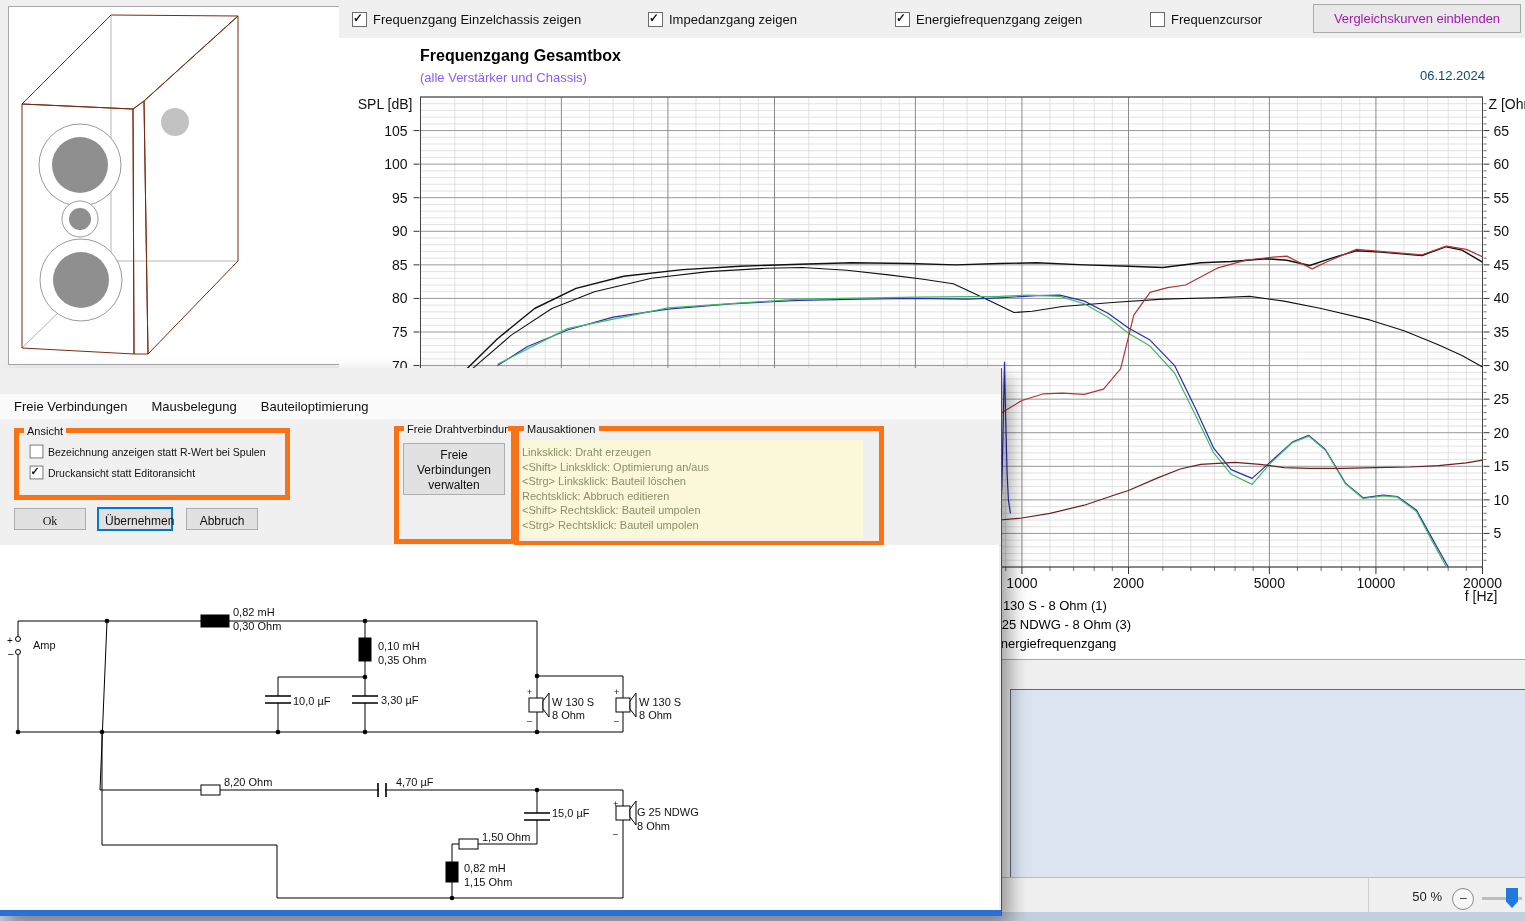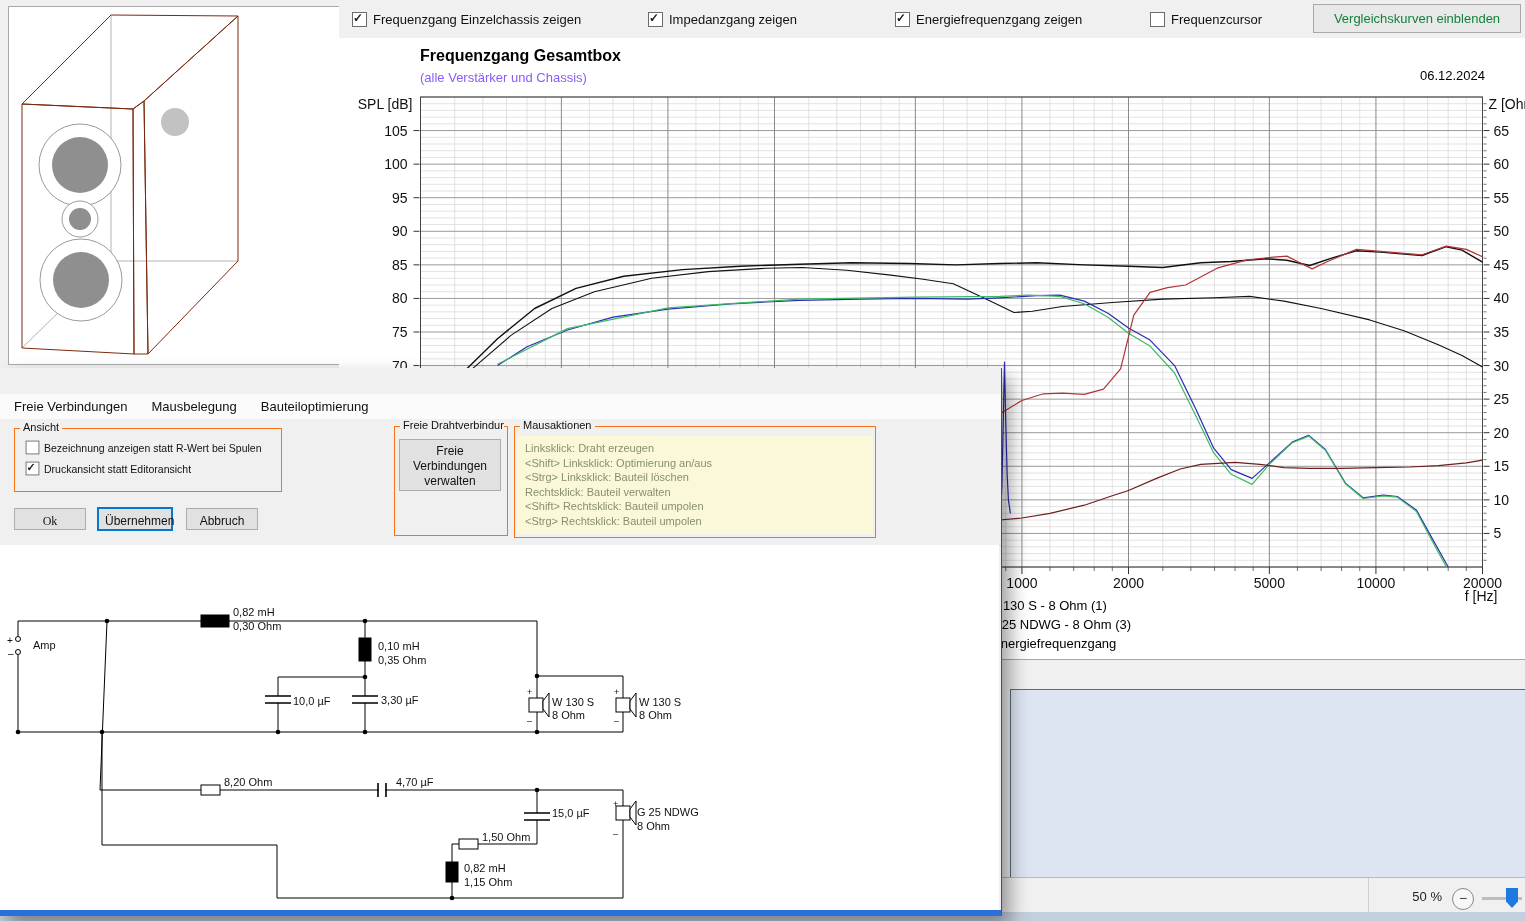--- a/index.html
+++ b/index.html
@@ -4,54 +4,54 @@
 <style>
   html,body{margin:0;padding:0;}
   body{font-family:"Liberation Sans",sans-serif;background:#e8e8e8;}
   #screen{position:relative;width:1525px;height:921px;background:#f0f0f0;overflow:hidden;}
   .abs{position:absolute;}
   svg{font-family:"Liberation Sans",sans-serif;}
   
   .tb-item{position:absolute;top:11px;height:16px;display:flex;align-items:center;font-size:13px;color:#111;}
   .cbx{width:13px;height:13px;border:1px solid #6b6b6b;background:#fff;position:relative;margin-right:6px;flex:none;}
   .cbx.on::after{content:"✓";position:absolute;left:0px;top:-2px;font-size:12px;font-weight:bold;color:#1a1a1a;}
-  .win-btn{position:absolute;background:#e9e9e9;border:1px solid #a9a9a9;font-size:13px;color:#15803d;text-align:center;}
+  .win-btn{position:absolute;background:#e9e9e9;border:1px solid #a9a9a9;font-size:13px;color:#a21caf;text-align:center;}
   
   #chart-bg{left:339px;top:38px;width:1186px;height:622px;background:#fff;}
   #chart-title{left:420px;top:47px;font-size:16px;font-weight:bold;color:#000;}
   #chart-subtitle{left:420px;top:70px;font-size:13px;color:#8b5cf6;}
-  #chart-date{left:1390px;top:68px;width:95px;text-align:right;font-size:13px;color:#000000;}
+  #chart-date{left:1390px;top:68px;width:95px;text-align:right;font-size:13px;color:#0c4a6e;}
   .legend-line{position:absolute;font-size:13px;color:#000;white-space:nowrap;}
   
   #strip-right{left:1000px;top:659px;width:525px;height:30px;background:#f0f0f0;border-top:1px solid #a8a8a8;}
   #blue-panel{left:1010px;top:689px;width:515px;height:188px;background:#dce5f1;border-top:1px solid #5a6b7d;border-left:1px solid #5a6b7d;}
   #status-bar{left:1000px;top:877px;width:525px;height:35px;background:#f0f0f0;border-top:1px solid #bbb;}
   #status-sep{left:1368px;top:878px;width:1px;height:34px;background:#d0d0d0;}
   #zoom-label{left:1402px;top:889px;width:40px;font-size:13px;color:#222;text-align:right;}
   #zoom-out{left:1452px;top:888px;width:20px;height:20px;border:1px solid #8a8a8a;border-radius:50%;background:#f7f7f7;color:#444;font-size:14px;line-height:18px;text-align:center;}
   #zoom-track{left:1482px;top:897px;width:40px;height:3px;background:#bdbdbd;}
   #zoom-handle{left:1506px;top:888px;width:12px;height:20px;background:#1f7ae0;clip-path:polygon(0 0,100% 0,100% 68%,50% 100%,0 68%);}
   #bottom-strip{left:0;top:912px;width:1525px;height:9px;background:#c4cfdd;}
   
   #dialog{left:0;top:368px;width:1001px;height:542px;background:#f0f0f0;border-right:1px solid #33517a;border-bottom:6px solid #2a70d7;box-shadow:8px 10px 18px rgba(0,0,0,.38);z-index:20;}
   #dlg-titlebar{position:absolute;left:0;top:0;width:100%;height:26px;background:#1464d2;color:#fff;display:flex;align-items:center;}
   #dlg-title{font-size:13px;margin-left:8px;}
   #dlg-close{position:absolute;right:10px;top:3px;width:24px;height:20px;text-align:center;color:#fff;font-size:14px;line-height:20px;}
   #dlg-menubar{position:absolute;left:0;top:26px;width:100%;height:25px;background:#fbfbfb;border-bottom:1px solid #e2e2e2;font-size:13px;color:#111;display:flex;align-items:center;}
   .menu-item{padding:4px 10px;margin-left:4px;}
   #dlg-options{position:absolute;left:0;top:51px;width:100%;height:126px;background:#f0f0f0;border-bottom:1px solid #d5d5d5;}
-  .grpbox{position:absolute;border:1px solid #f97316;background:#f0f0f0;}
+  .grpbox{position:absolute;border:5px solid #f97316;background:#f0f0f0;}
   .grplabel{position:absolute;top:-8px;left:5px;background:#f0f0f0;padding:0 3px;font-size:11px;color:#111;white-space:nowrap;overflow:hidden;}
   .opt-row{position:absolute;display:flex;align-items:center;font-size:10.5px;color:#111;white-space:nowrap;}
   .opt-row .cbx{transform:scale(.92);margin-right:4px;}
   .rdo{width:13px;height:13px;border:1px solid #6b6b6b;border-radius:50%;background:#fff;position:relative;margin-right:4px;flex:none;}
   .rdo.on::after{content:"";position:absolute;left:3px;top:3px;width:5px;height:5px;border-radius:50%;background:#1a1a1a;}
   .dlg-btn{position:absolute;height:22px;background:#e1e1e1;border:1px solid #adadad;font-size:12px;color:#111;text-align:center;line-height:22px;}
   .dlg-btn.default{border-color:#0078d7;box-shadow:0 0 0 1px #0078d7;}
-  #maus-box{position:absolute;background:#fbf8da;font-size:11px;color:#879168;line-height:14.5px;padding:5px 8px;}
+  #maus-box{position:absolute;background:#fbf8da;font-size:11px;color:#879168;line-height:14.5px;padding:5px 1px;}
   #schem{position:absolute;left:0;top:177px;width:999px;height:365px;background:#fff;}
 </style>
 </head>
 <body>
 
 <div id="screen">
 
   <div class="abs" style="left:8px;top:6px;width:331px;height:357px;background:#fff;border:1px solid #a9a9a9;">
     <svg width="331" height="357" viewBox="0 0 331 357">
       <polygon points="13,97 102,8 229,9 135,94 124,102" fill="#fff" stroke="none"></polygon>
@@ -430,21 +430,21 @@
         <button class="dlg-btn" style="left:4px;top:12px;width:102px;height:52px;white-space:pre-line;line-height:15px;padding-top:3px;box-sizing:border-box;">Freie Verbindungen
 verwalten</button>
       </div>
 
       <div class="grpbox" style="left:514px;top:7px;width:360px;height:110px;">
         <span class="grplabel">Mausaktionen</span>
         <div id="maus-box" style="left:2px;top:9px;width:340px;height:88px;">
           <div>Linksklick: Draht erzeugen</div>
           <div>&lt;Shift&gt; Linksklick: Optimierung an/aus</div>
           <div>&lt;Strg&gt; Linksklick: Bauteil löschen</div>
-          <div>Rechtsklick: Bauteil verwalten</div>
+          <div>Rechtsklick: Abbruch editieren</div>
           <div>&lt;Shift&gt; Rechtsklick: Bauteil umpolen</div>
           <div>&lt;Strg&gt; Rechtsklick: Bauteil umpolen</div>
         </div>
       </div>
 
       <button class="dlg-btn" style="left:14px;top:89px;width:72px;font-family:Liberation Serif, serif;">Ok</button>
       <button class="dlg-btn default" style="left:98px;top:89px;width:74px;">Übernehmen</button>
       <button class="dlg-btn" style="left:186px;top:89px;width:72px;">Abbruch</button>
     </div>
 

